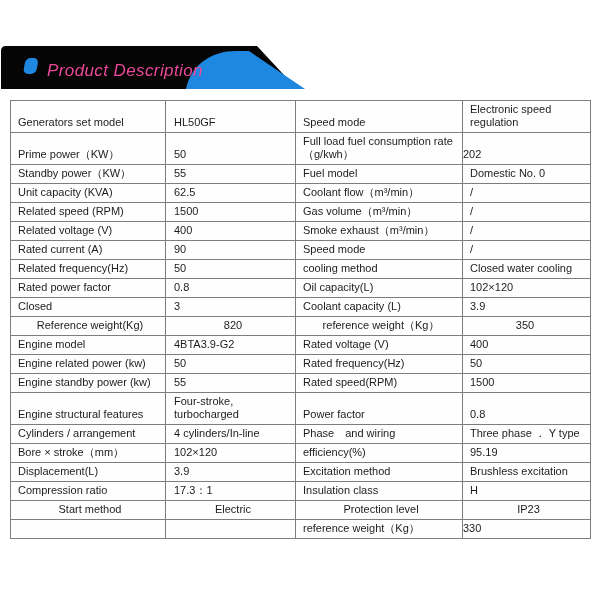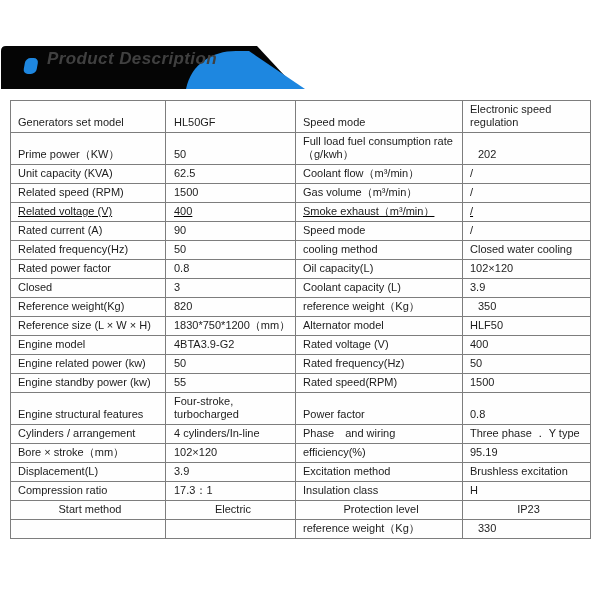--- a/index.html
+++ b/index.html
@@ -4,39 +4,39 @@
 <style>
   html,body{margin:0;padding:0;}
   body{
     width:600px;height:600px;background:#ffffff;position:relative;overflow:hidden;
     font-family:"Liberation Sans",sans-serif;
   }
   .page{position:absolute;inset:0;}
   .banner{position:absolute;left:0;top:45px;width:330px;height:45px;}
   .banner svg{position:absolute;left:0;top:0;}
   .banner-title{
-    position:absolute;left:47px;top:4px;
-    font-size:17px;font-weight:bold;font-style:italic;color:#404040;
+    position:absolute;left:47px;top:16px;
+    font-size:17px;font-weight:normal;font-style:italic;color:#ec4899;
     letter-spacing:0.4px;white-space:nowrap;
   }
   .spec-table{
     position:absolute;left:10px;top:100px;width:580px;
     border-collapse:collapse;table-layout:fixed;
     background:#fefefe;
   }
   .spec-table td{
     border:1px solid #7d7d7d;
     font-size:11px;line-height:13px;color:#1c1c1c;
     padding:2px 3px 3px 7px;
     vertical-align:bottom;overflow:hidden;
     word-wrap:break-word;
   }
   .spec-table td.v-left{padding-left:8px;}
   .spec-table td.v-right{padding-left:7px;}
-  .spec-table td.flush{padding-left:15px;}
+  .spec-table td.flush{padding-left:0;}
 </style>
 </head>
 <body>
 
 <div class="page">
 
   <div class="banner">
     <svg width="330" height="45" viewBox="0 0 330 45">
       <path d="M 6 1 L 257 1 L 297 44 L 1 44 L 1 6 Q 1 1 6 1 Z" fill="#050505"></path>
       <path d="M 186 44 C 191 19 212 6 236 6 L 249 6 L 305 44 Z" fill="#1e87e0"></path>
@@ -59,32 +59,38 @@
           <td class="label-r">Speed mode</td>
           <td class="v-right">Electronic speed regulation</td>
         </tr>
         <tr style="height: 32px;">
           <td class="label-l">Prime power（KW）</td>
           <td class="v-left">50</td>
           <td class="label-r">Full load fuel consumption rate（g/kwh）</td>
           <td class="v-right flush">202</td>
         </tr>
         <tr style="height: 18px;">
+          <td class="label-l">Standby power（KW）</td>
+          <td class="v-left">55</td>
+          <td class="label-r">Fuel model</td>
+          <td class="v-right">Domestic No. 0</td>
+        </tr>
+        <tr style="height: 18px;">
           <td class="label-l">Unit capacity (KVA)</td>
           <td class="v-left">62.5</td>
           <td class="label-r">Coolant flow（m³/min）</td>
           <td class="v-right">/</td>
         </tr>
         <tr style="height: 18px;">
           <td class="label-l">Related speed (RPM)</td>
           <td class="v-left">1500</td>
           <td class="label-r">Gas volume（m³/min）</td>
           <td class="v-right">/</td>
         </tr>
-        <tr style="height: 18px; text-decoration: underline;">
+        <tr style="height: 18px;">
           <td class="label-l">Related voltage (V)</td>
           <td class="v-left">400</td>
           <td class="label-r">Smoke exhaust（m³/min）</td>
           <td class="v-right">/</td>
         </tr>
         <tr style="height: 18px; padding-left: 20px;">
           <td class="label-l">Rated current (A)</td>
           <td class="v-left">90</td>
           <td class="label-r">Speed mode</td>
           <td class="v-right">/</td>
@@ -100,31 +106,25 @@
           <td class="v-left">0.8</td>
           <td class="label-r">Oil capacity(L)</td>
           <td class="v-right">102×120</td>
         </tr>
         <tr style="height: 18px;">
           <td class="label-l">Closed</td>
           <td class="v-left">3</td>
           <td class="label-r">Coolant capacity (L)</td>
           <td class="v-right">3.9</td>
         </tr>
-        <tr style="height: 18px;">
+        <tr style="height: 18px; text-align: center;">
           <td class="label-l">Reference weight(Kg)</td>
           <td class="v-left">820</td>
           <td class="label-r">reference weight（Kg）</td>
           <td class="v-right flush">350</td>
-        </tr>
-        <tr style="height: 18px;">
-          <td class="label-l">Reference size (L × W × H)</td>
-          <td class="v-left">1830*750*1200（mm）</td>
-          <td class="label-r">Alternator model</td>
-          <td class="v-right">HLF50</td>
         </tr>
         <tr style="height: 18px;">
           <td class="label-l">Engine model</td>
           <td class="v-left">4BTA3.9-G2</td>
           <td class="label-r">Rated voltage (V)</td>
           <td class="v-right">400</td>
         </tr>
         <tr style="height: 18px;">
           <td class="label-l">Engine related power (kw)</td>
           <td class="v-left">50</td>

